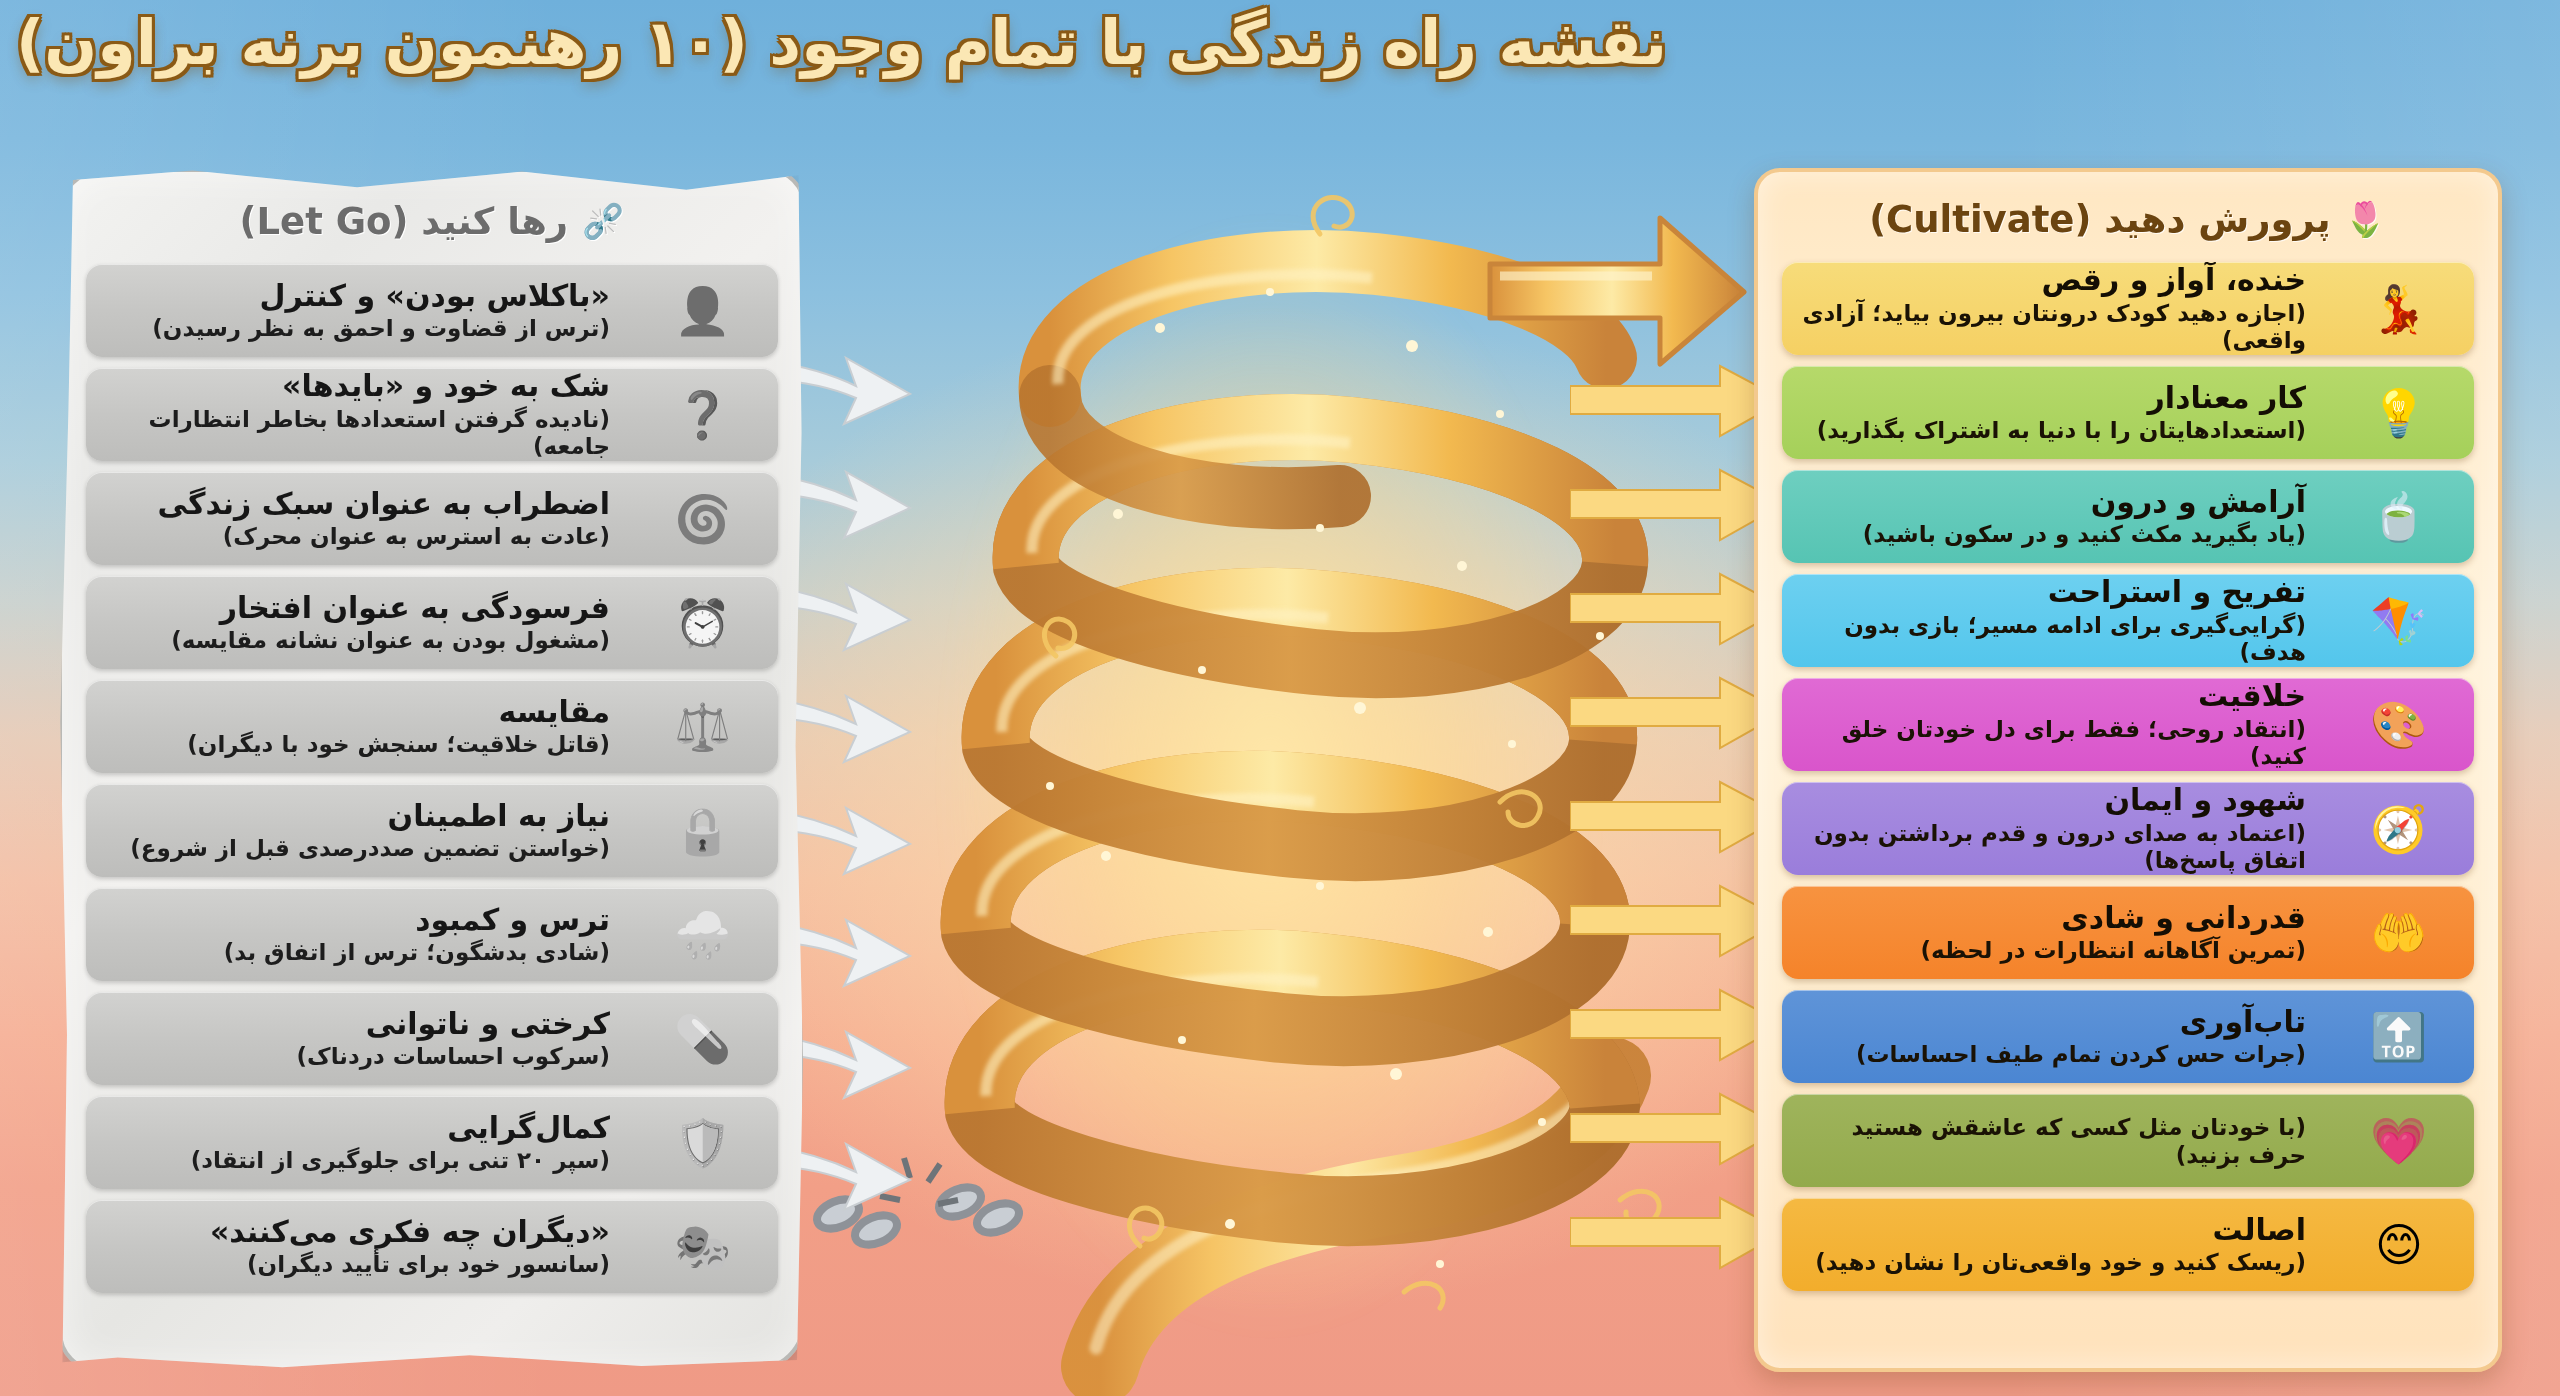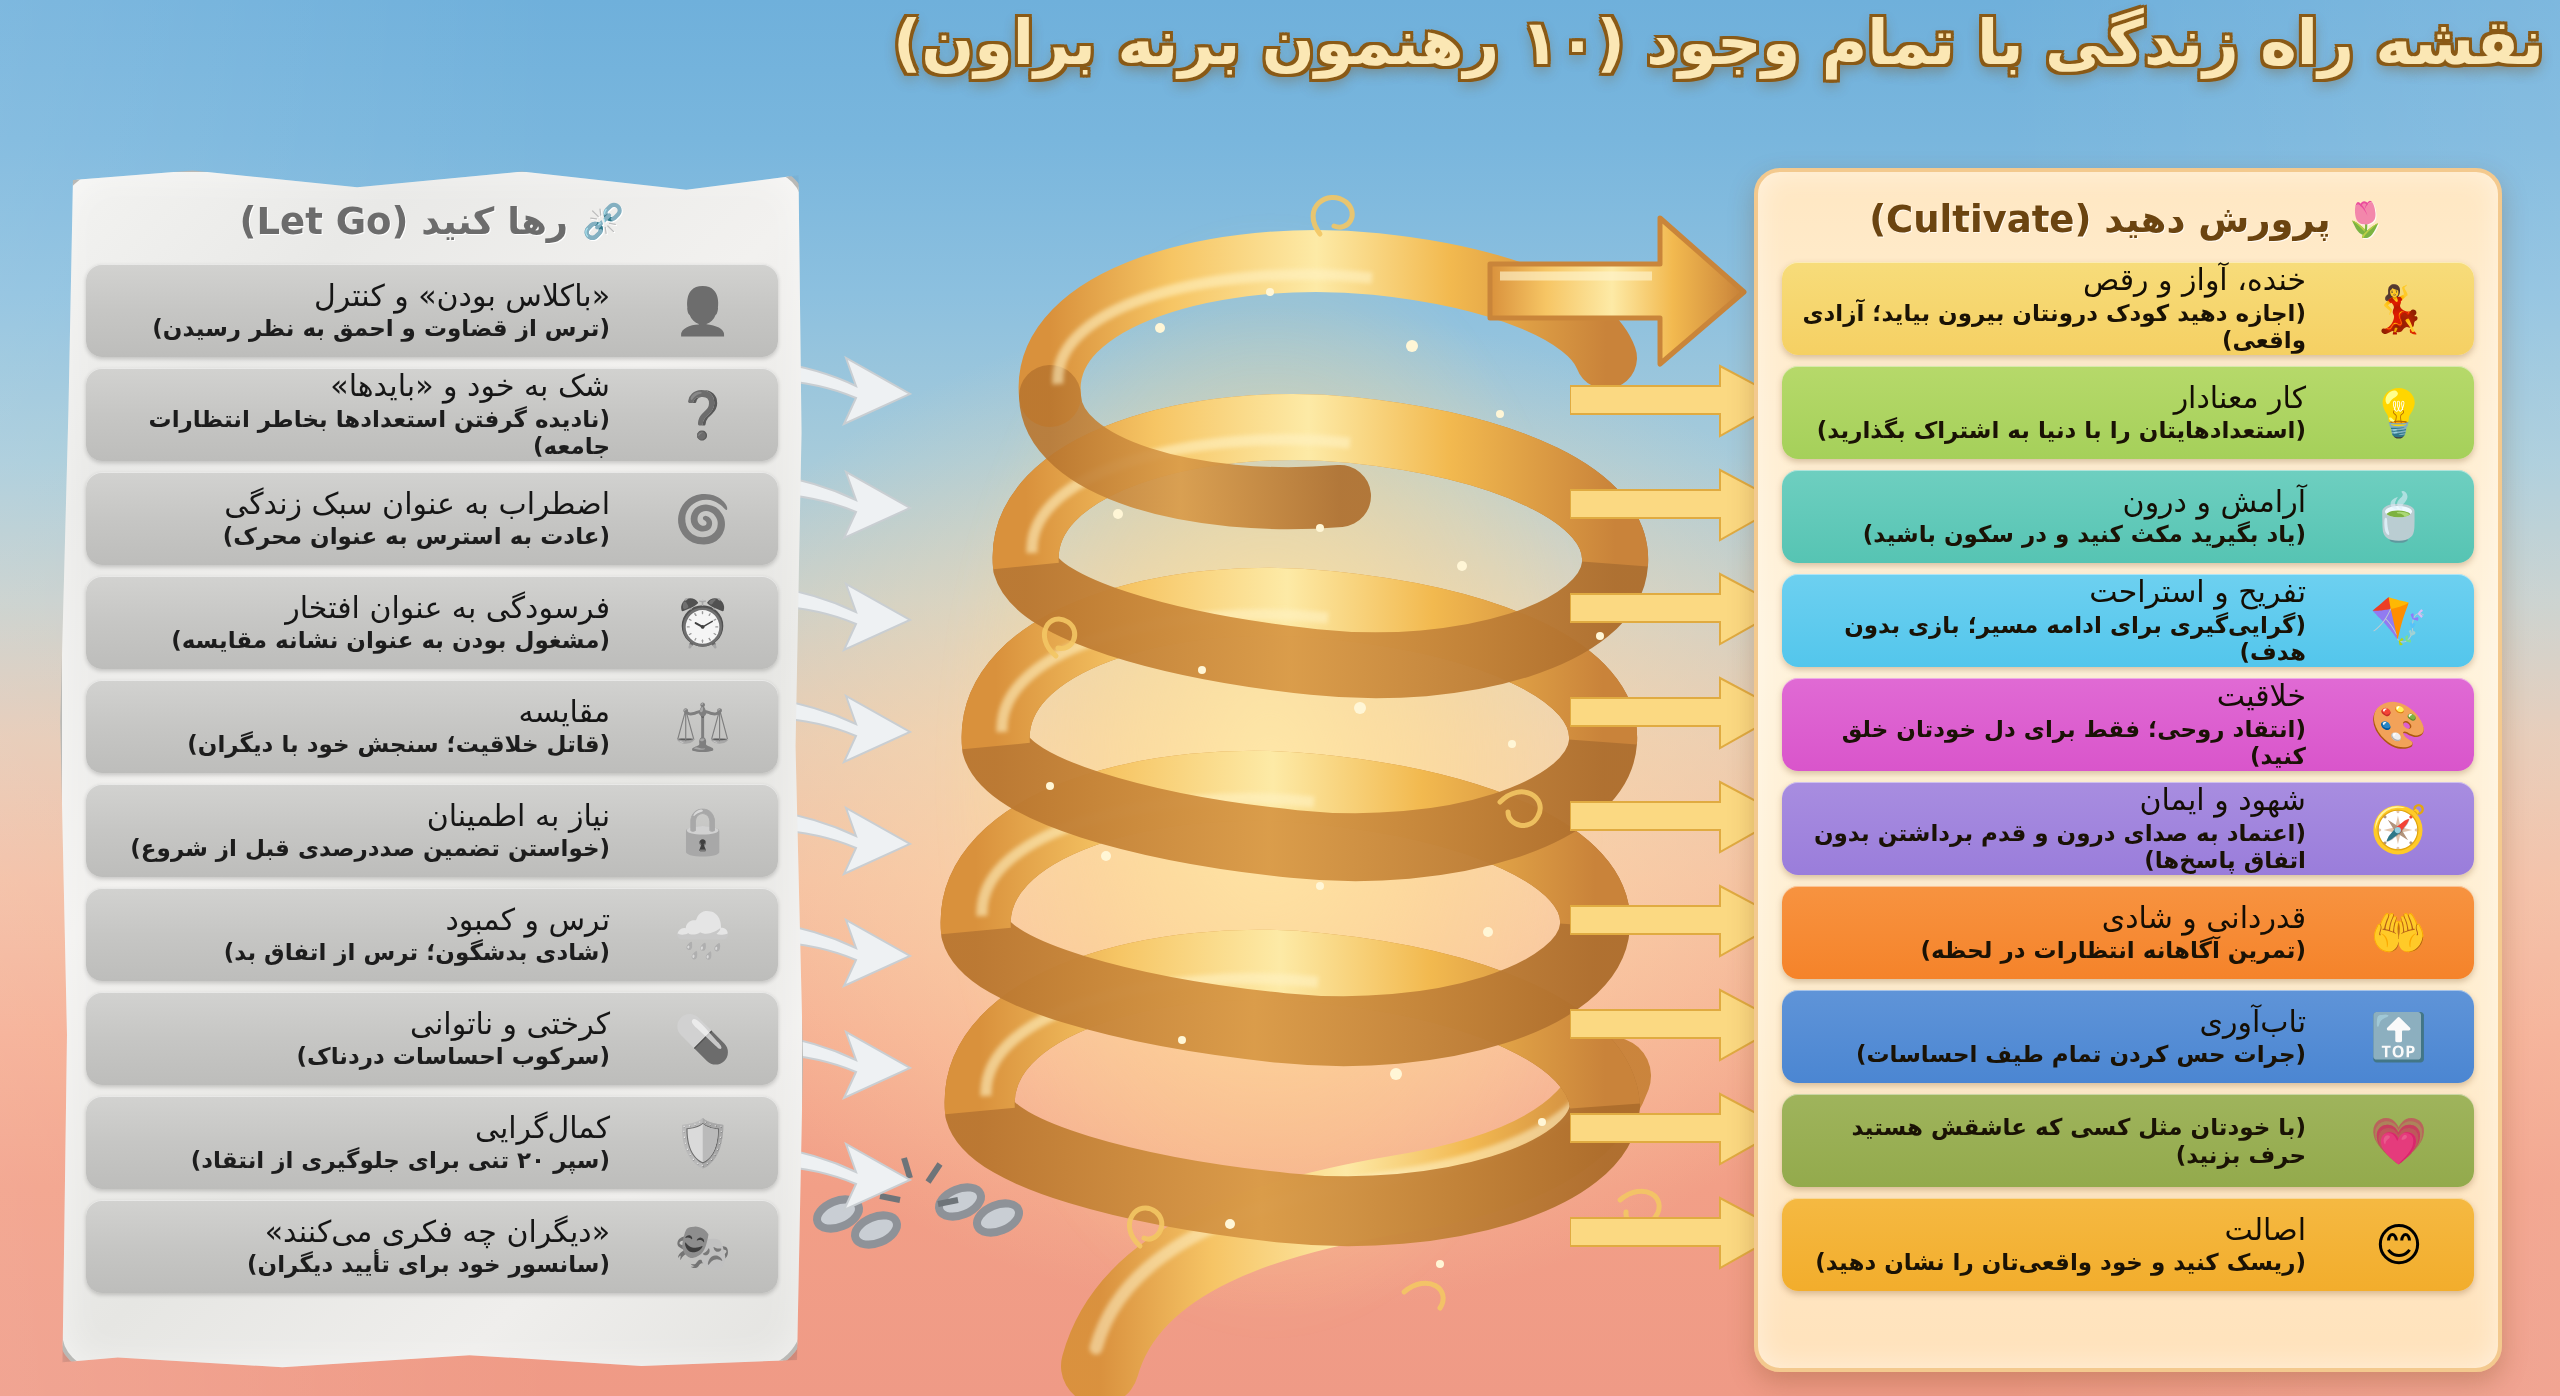--- a/index.html
+++ b/index.html
@@ -30,21 +30,21 @@
   #wash{
     position:absolute;inset:0;
     background:
       linear-gradient(90deg, rgba(255,255,255,.10) 0%, rgba(255,255,255,0) 22%),
       linear-gradient(270deg, rgba(255,255,255,.10) 0%, rgba(255,255,255,0) 22%);
     pointer-events:none;
   }
 
   
   .title-wrap{
-    position:absolute;top:8px;left:0;right:0;text-align:right;z-index:40;
+    position:absolute;top:8px;left:0;right:0;text-align:left;z-index:40;
   }
   .title{
     display:inline-block;
     font-size:62px;font-weight:bold;line-height:1.12;
     color:#fbe7b4;
     letter-spacing:-0.5px;
     text-shadow:
       3px 0 0 #8a5a16, -3px 0 0 #8a5a16, 0 3px 0 #8a5a16, 0 -3px 0 #8a5a16,
       3px 3px 0 #8a5a16, -3px 3px 0 #8a5a16, 3px -3px 0 #8a5a16, -3px -3px 0 #8a5a16,
       0 6px 14px rgba(120,70,10,.45);
@@ -87,21 +87,21 @@
     flex:0 0 150px;height:88px;
     display:flex;align-items:center;justify-content:center;
     font-size:46px;line-height:1;
     filter:grayscale(1) contrast(.92) brightness(1.02);
   }
   .row.color .ico{filter:none;}
   .row .txt{
     flex:1 1 auto;padding-left:10px;padding-right:18px;text-align:right;
     display:flex;flex-direction:column;justify-content:center;
   }
-  .row .t1{font-size:30px;font-weight:normal;color:#161616;line-height:1.15;}
+  .row .t1{font-size:30px;font-weight:bold;color:#161616;line-height:1.15;}
   .row .t2{font-size:23px;font-weight:bold;color:#1d1d1d;line-height:1.18;margin-top:2px;}
   .row.color .t1{color:#140e04;}
   .row.color .t2{color:#1a1205;}
 
   
   #right-panel{
     right:58px;top:168px;width:740px;height:1196px;
     background:linear-gradient(180deg,#ffe7c2 0%,#ffeccd 12%,#fff3dc 40%,#ffeed0 70%,#ffe2bb 100%);
     border:4px solid #f3c98e;
     border-radius:26px;

